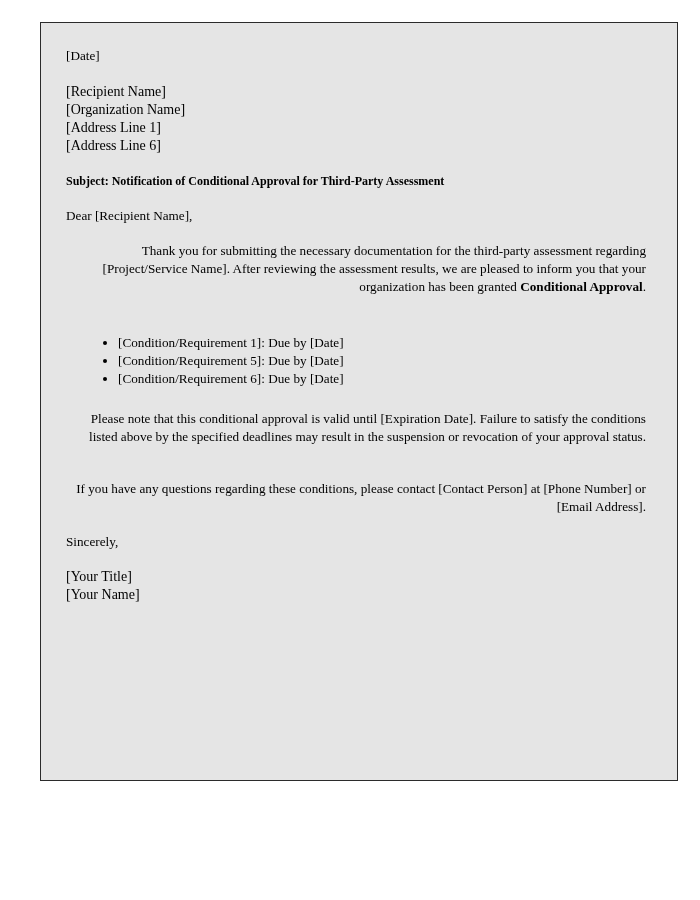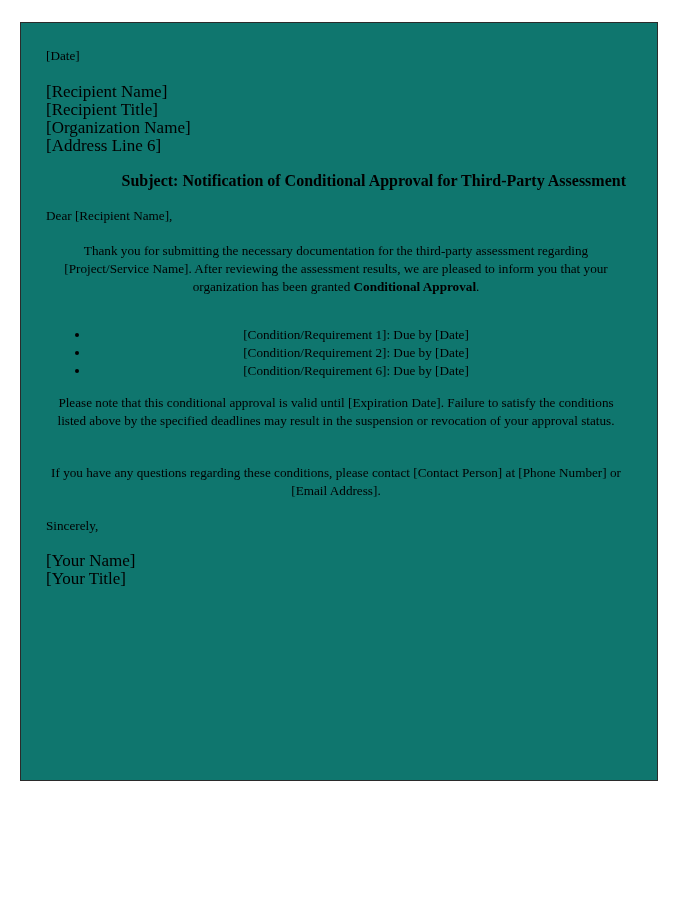--- a/index.html
+++ b/index.html
@@ -10,105 +10,103 @@
   body {
     width: 700px;
     height: 900px;
     font-family: "Liberation Serif", "DejaVu Serif", serif;
     color: #000000;
     overflow: hidden;
   }
 
   #page-frame {
     position: absolute;
-    left: 20px;
+    left: 40px;
     top: 22px;
     width: 638px;
     height: 759px;
     border: 1px solid #2b2b2b;
-    background: #0f766e;
+    background: #e5e5e5;
     box-sizing: border-box;
   }
 
   #letter-body {
     position: absolute;
     left: 25px;
     top: 24px;
     width: 580px;
   }
 
   .line {
     font-size: 13.2px;
     line-height: 18px;
     white-space: pre;
   }
 
   .para {
     font-size: 13.2px;
     line-height: 18px;
     margin: 0;
-    text-align: center;
+    text-align: right;
   }
 
   
   .gap-date      { height: 18px; }
   .gap-address   { height: 17px; }
   .gap-subject   { height: 17px; }
   .gap-salut     { height: 17px; }
   .gap-para      { height: 17px; }
   .gap-list-top  { height: 9px; }
   .gap-list-bot  { height: 10px; }
   .gap-sincerely { height: 17px; }
   .gap-sig       { height: 17px; }
 
   .subject {
-    font-size: 16px;
+    font-size: 12px;
     line-height: 18px;
     font-weight: bold;
     white-space: pre;
-    text-align: right;
   }
 
   .bold-inline {
     font-weight: bold;
   }
 
   ul.conditions {
-    margin: 4px;
+    margin: 12px;
     padding: 0 0 0 40px;
     list-style-type: disc;
-    text-align: center;
   }
   ul.conditions li {
     font-size: 13.2px;
     line-height: 18px;
     white-space: pre;
   }
 
   .addr-line {
-    font-size: 17px;
+    font-size: 14px;
     line-height: 18px;
     white-space: pre;
     font-family: Liberation Serif, serif;
   }
 </style>
 </head>
 <body>
 
 <div id="page-frame">
   <div id="letter-body">
 
     <div class="line">[Date]</div>
 
     <div class="gap-date"></div>
 
     <div>
       <div class="addr-line">[Recipient Name]</div>
-      <div class="addr-line">[Recipient Title]</div>
       <div class="addr-line">[Organization Name]</div>
+      <div class="addr-line">[Address Line 1]</div>
       <div class="addr-line">[Address Line 6]</div>
     </div>
 
     <div class="gap-address"></div>
 
     <div class="subject">Subject: Notification of Conditional Approval for Third-Party Assessment</div>
 
     <div class="gap-subject"></div>
 
     <div class="line">Dear [Recipient Name],</div>
@@ -117,21 +115,21 @@
 
     <p class="para"><span>Thank you for submitting the necessary documentation for the third-party assessment regarding [Project/Service Name]. After reviewing the assessment results, we are pleased to inform you that your organization has been granted </span><span class="bold-inline">Conditional Approval</span><span>.</span></p>
 
     <div class="gap-para"></div>
 
 
     <div class="gap-list-top"></div>
 
     <ul class="conditions">
       <li>[Condition/Requirement 1]: Due by [Date]</li>
-      <li>[Condition/Requirement 2]: Due by [Date]</li>
+      <li>[Condition/Requirement 5]: Due by [Date]</li>
       <li>[Condition/Requirement 6]: Due by [Date]</li>
     </ul>
 
     <div class="gap-list-bot"></div>
 
     <p class="para">Please note that this conditional approval is valid until [Expiration Date]. Failure to satisfy the conditions listed above by the specified deadlines may result in the suspension or revocation of your approval status.</p>
 
     <div class="gap-para"></div>
 
 
@@ -139,18 +137,18 @@
 
     <p class="para">If you have any questions regarding these conditions, please contact [Contact Person] at [Phone Number] or [Email Address].</p>
 
     <div class="gap-sincerely"></div>
 
     <div class="line">Sincerely,</div>
 
     <div class="gap-sig"></div>
 
     <div>
+      <div class="addr-line">[Your Title]</div>
       <div class="addr-line">[Your Name]</div>
-      <div class="addr-line">[Your Title]</div>
     </div>
 
   </div>
 </div>
 
 </body></html>

